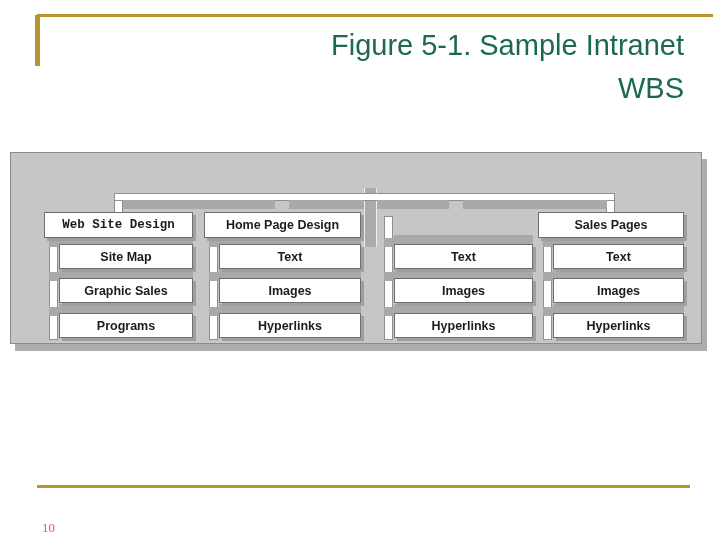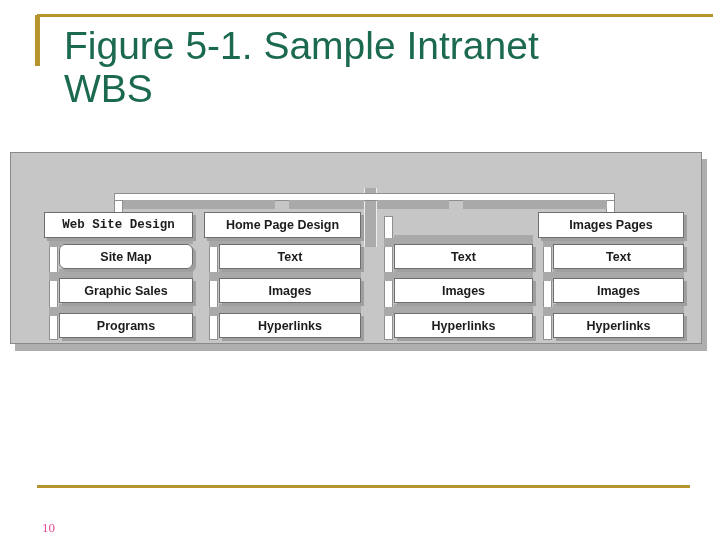--- a/index.html
+++ b/index.html
@@ -5,22 +5,23 @@
   html,body{margin:0;padding:0;}
   body{
     width:720px;height:540px;position:relative;background:#ffffff;
     font-family:"Liberation Sans",sans-serif;overflow:hidden;
   }
   
   .top-rule{position:absolute;left:37px;top:14px;width:676px;height:3px;background:#b6952f;}
   .title-tick{position:absolute;left:35px;top:15px;width:5px;height:51px;background:#b6952f;}
   .slide-title{
     position:absolute;left:64px;top:24px;width:620px;
-    color:#1b6a4e;font-size:39px;line-height:43px;font-weight:normal;
+    color:#1b6a4e;font-size:29px;line-height:43px;font-weight:normal;
     letter-spacing:0px;
+    text-align:right;
   }
   
   .bottom-rule{position:absolute;left:37px;top:485px;width:653px;height:3px;background:#b6952f;}
   .page-number{
     position:absolute;left:42px;top:520px;
     font-family:"Liberation Serif",serif;font-size:13px;color:#ec4899;
   }
   
   .panel{
     position:absolute;left:10px;top:152px;width:690px;height:190px;
@@ -57,21 +58,21 @@
     <div class="whiterail" style="left: 103px; top: 47px; width: 9px; height: 14px;"></div>
     <div class="whiterail" style="left: 595px; top: 47px; width: 9px; height: 14px;"></div>
     <div class="bar" style="left: 112px; top: 47px; width: 152px; height: 9px;"></div>
     <div class="bar" style="left: 278px; top: 47px; width: 75px; height: 9px;"></div>
     <div class="bar" style="left: 366px; top: 47px; width: 72px; height: 9px;"></div>
     <div class="bar" style="left: 452px; top: 47px; width: 144px; height: 9px;"></div>
     <div class="wbox" style="left: 33px; top: 59px; width: 147px; height: 24px; font-family: Liberation Mono, monospace;">Web Site Design</div>
     <div class="whiterail" style="left: 38px; top: 63px; width: 9px; height: 124px;"></div>
     <div class="bar" style="left: 48px; top: 82px; width: 134px; height: 9px;"></div>
     <div class="bar" style="left: 38px; top: 85px; width: 12px; height: 9px;"></div>
-    <div class="wbox" style="left: 48px; top: 91px; width: 132px; height: 23px; border-radius: 6px;">Site Map</div>
+    <div class="wbox" style="left: 48px; top: 91px; width: 132px; height: 23px;">Site Map</div>
     <div class="bar" style="left: 48px; top: 116px; width: 134px; height: 9px;"></div>
     <div class="bar" style="left: 38px; top: 119px; width: 12px; height: 9px;"></div>
     <div class="wbox" style="left: 48px; top: 125px; width: 132px; height: 23px;">Graphic Sales</div>
     <div class="bar" style="left: 48px; top: 151px; width: 134px; height: 9px;"></div>
     <div class="bar" style="left: 38px; top: 154px; width: 12px; height: 9px;"></div>
     <div class="wbox" style="left: 48px; top: 160px; width: 132px; height: 23px;">Programs</div>
     <div class="wbox" style="left: 193px; top: 59px; width: 155px; height: 24px;">Home Page Design</div>
     <div class="whiterail" style="left: 198px; top: 63px; width: 9px; height: 124px;"></div>
     <div class="bar" style="left: 208px; top: 82px; width: 142px; height: 9px;"></div>
     <div class="bar" style="left: 198px; top: 85px; width: 12px; height: 9px;"></div>
@@ -85,21 +86,21 @@
     <div class="whiterail" style="left: 373px; top: 63px; width: 9px; height: 124px;"></div>
     <div class="bar" style="left: 383px; top: 82px; width: 139px; height: 9px;"></div>
     <div class="bar" style="left: 373px; top: 85px; width: 12px; height: 9px;"></div>
     <div class="wbox" style="left: 383px; top: 91px; width: 137px; height: 23px;">Text</div>
     <div class="bar" style="left: 383px; top: 116px; width: 139px; height: 9px;"></div>
     <div class="bar" style="left: 373px; top: 119px; width: 12px; height: 9px;"></div>
     <div class="wbox" style="left: 383px; top: 125px; width: 137px; height: 23px;">Images</div>
     <div class="bar" style="left: 383px; top: 151px; width: 139px; height: 9px;"></div>
     <div class="bar" style="left: 373px; top: 154px; width: 12px; height: 9px;"></div>
     <div class="wbox" style="left: 383px; top: 160px; width: 137px; height: 23px;">Hyperlinks</div>
-    <div class="wbox" style="left: 527px; top: 59px; width: 144px; height: 24px;">Images Pages</div>
+    <div class="wbox" style="left: 527px; top: 59px; width: 144px; height: 24px;">Sales Pages</div>
     <div class="whiterail" style="left: 532px; top: 63px; width: 9px; height: 124px;"></div>
     <div class="bar" style="left: 542px; top: 82px; width: 131px; height: 9px;"></div>
     <div class="bar" style="left: 532px; top: 85px; width: 12px; height: 9px;"></div>
     <div class="wbox" style="left: 542px; top: 91px; width: 129px; height: 23px;">Text</div>
     <div class="bar" style="left: 542px; top: 116px; width: 131px; height: 9px;"></div>
     <div class="bar" style="left: 532px; top: 119px; width: 12px; height: 9px;"></div>
     <div class="wbox" style="left: 542px; top: 125px; width: 129px; height: 23px;">Images</div>
     <div class="bar" style="left: 542px; top: 151px; width: 131px; height: 9px;"></div>
     <div class="bar" style="left: 532px; top: 154px; width: 12px; height: 9px;"></div>
     <div class="wbox" style="left: 542px; top: 160px; width: 129px; height: 23px;">Hyperlinks</div>

